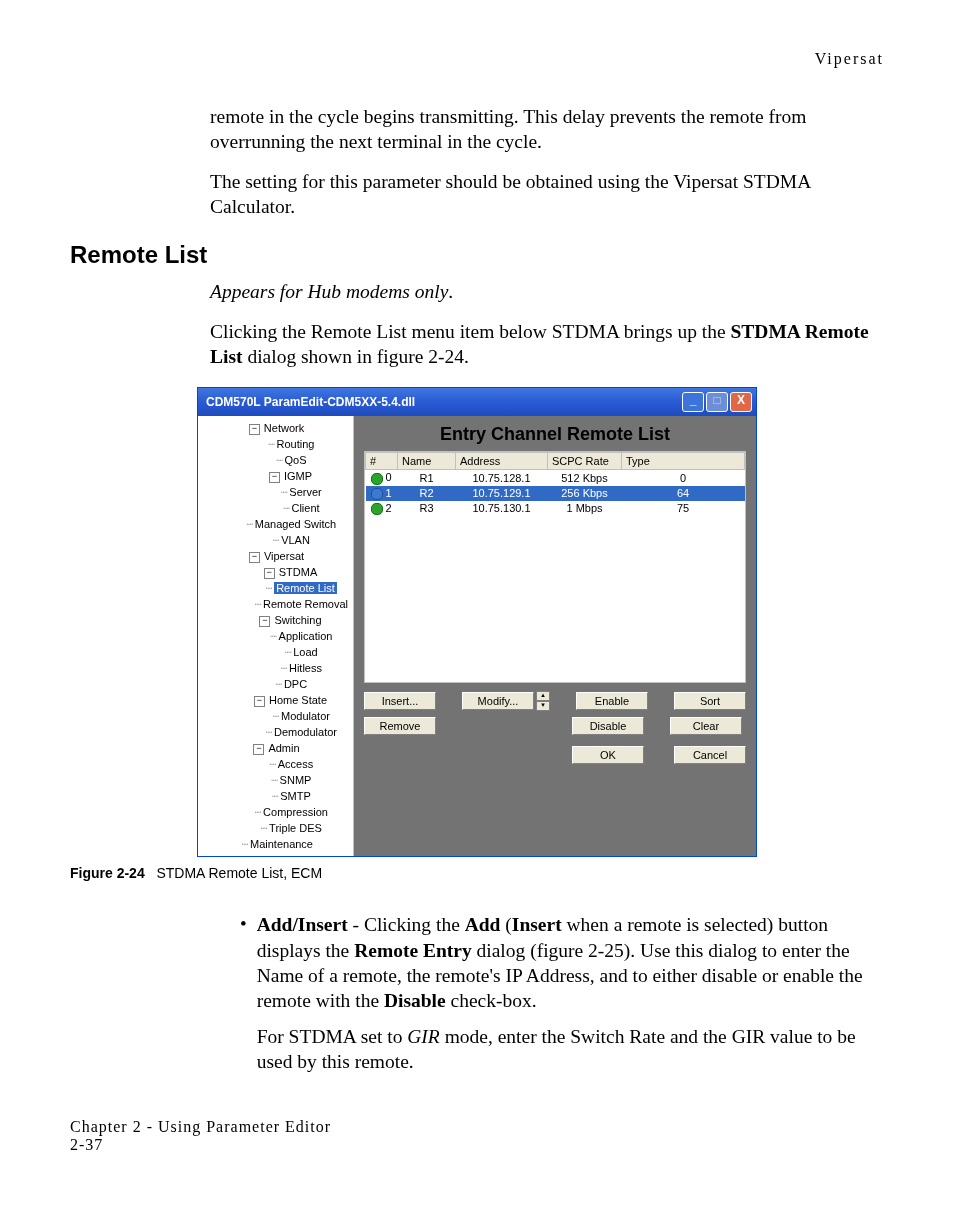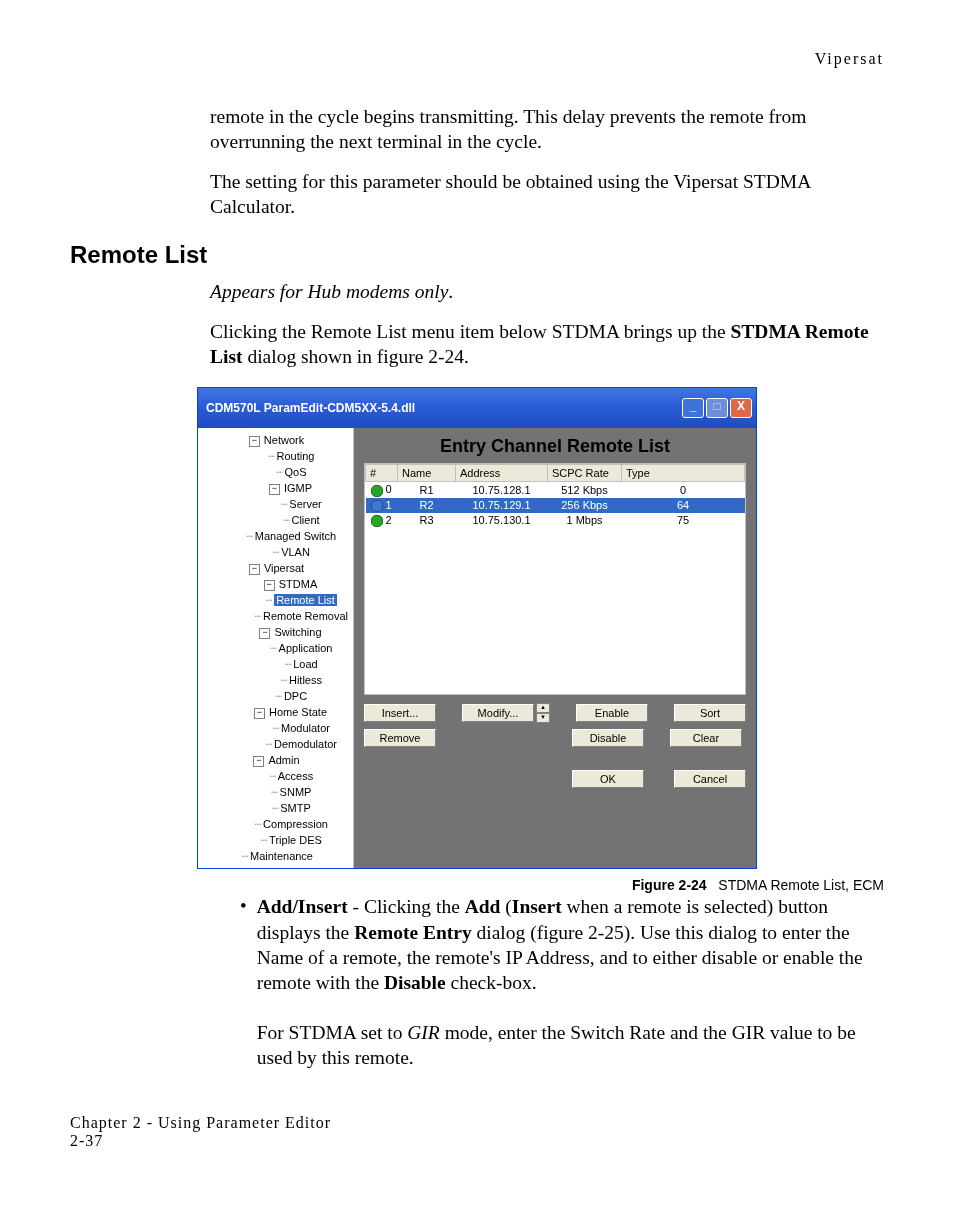--- a/index.html
+++ b/index.html
@@ -39,23 +39,23 @@
   .italic {
     font-style: italic;
   }
   .figure-wrap {
     text-align: center;
     margin: 18px 0 8px 0;
   }
   .figure-caption {
     font-family: Arial, Helvetica, sans-serif;
     font-size: 14px;
-    text-align: right;
+    text-align: left;
     margin-top: 6px;
-    margin-bottom: 1px;
+    margin-bottom: 31px;
   }
   .figure-caption .bold {
     font-weight: bold;
   }
   .bullet-block {
     margin-left: 170px;
     margin-right: 10px;
   }
   .bullet-row {
     display: flex;
@@ -91,21 +91,21 @@
     width: 558px;
     margin: 0 auto;
     border: 1px solid #0046d5;
     font-family: Tahoma, Arial, sans-serif;
     font-size: 11px;
     color: #000;
     background: #ece9d8;
     box-shadow: 0 0 0 1px #4a79d6 inset;
   }
   .titlebar {
-    height: 40px;
+    height: 28px;
     background: linear-gradient(to bottom, #3f77e0 0%, #2a5ad4 50%, #1e4cc0 100%);
     color: #fff;
     display: flex;
     align-items: center;
     justify-content: space-between;
     padding: 0 4px 0 8px;
     font-weight: bold;
     font-size: 12px;
   }
   .title-buttons {
@@ -227,21 +227,21 @@
 
   .btnrow {
     display: flex;
     gap: 26px;
     margin-bottom: 6px;
     align-items: center;
   }
   .btnrow.right {
     justify-content: flex-end;
     gap: 30px;
-    margin-top: 23px;
+    margin-top: 11px;
   }
   .btn {
     background: #ece9d8;
     border: 1px solid #808080;
     border-top-color: #fff;
     border-left-color: #fff;
     padding: 2px 0;
     font-size: 11px;
     width: 70px;
     text-align: center;
@@ -403,21 +403,21 @@
   <div class="figure-caption">
     <span class="bold">Figure 2-24</span>&nbsp;&nbsp;&nbsp;<span>STDMA Remote List, ECM</span>
   </div>
 
 
   <div class="bullet-block">
     <div class="bullet-row">
       <div class="bullet-dot">•</div>
       <div class="bullet-text">
         <b>Add/Insert</b><span> - Clicking the </span><b>Add</b><span> (</span><b>Insert</b><span> when a remote is selected) button displays the </span><b>Remote Entry</b><span> dialog (figure 2-25). Use this dialog to enter the Name of a remote, the remote's IP Address, and to either disable or enable the remote with the </span><b>Disable</b><span> check-box.</span>
-        <div class="sub-para" style="margin-left:0; margin-top:24px;">
+        <div class="sub-para" style="margin-left:0; margin-top:10px;">
           <span>For STDMA set to </span><span class="italic">GIR</span><span> mode, enter the Switch Rate and the GIR value to be used by this remote.</span>
         </div>
       </div>
     </div>
   </div>
 
   <div class="footer">
     <span>Chapter 2 - Using Parameter Editor</span>
     <span>2-37</span>
   </div>

